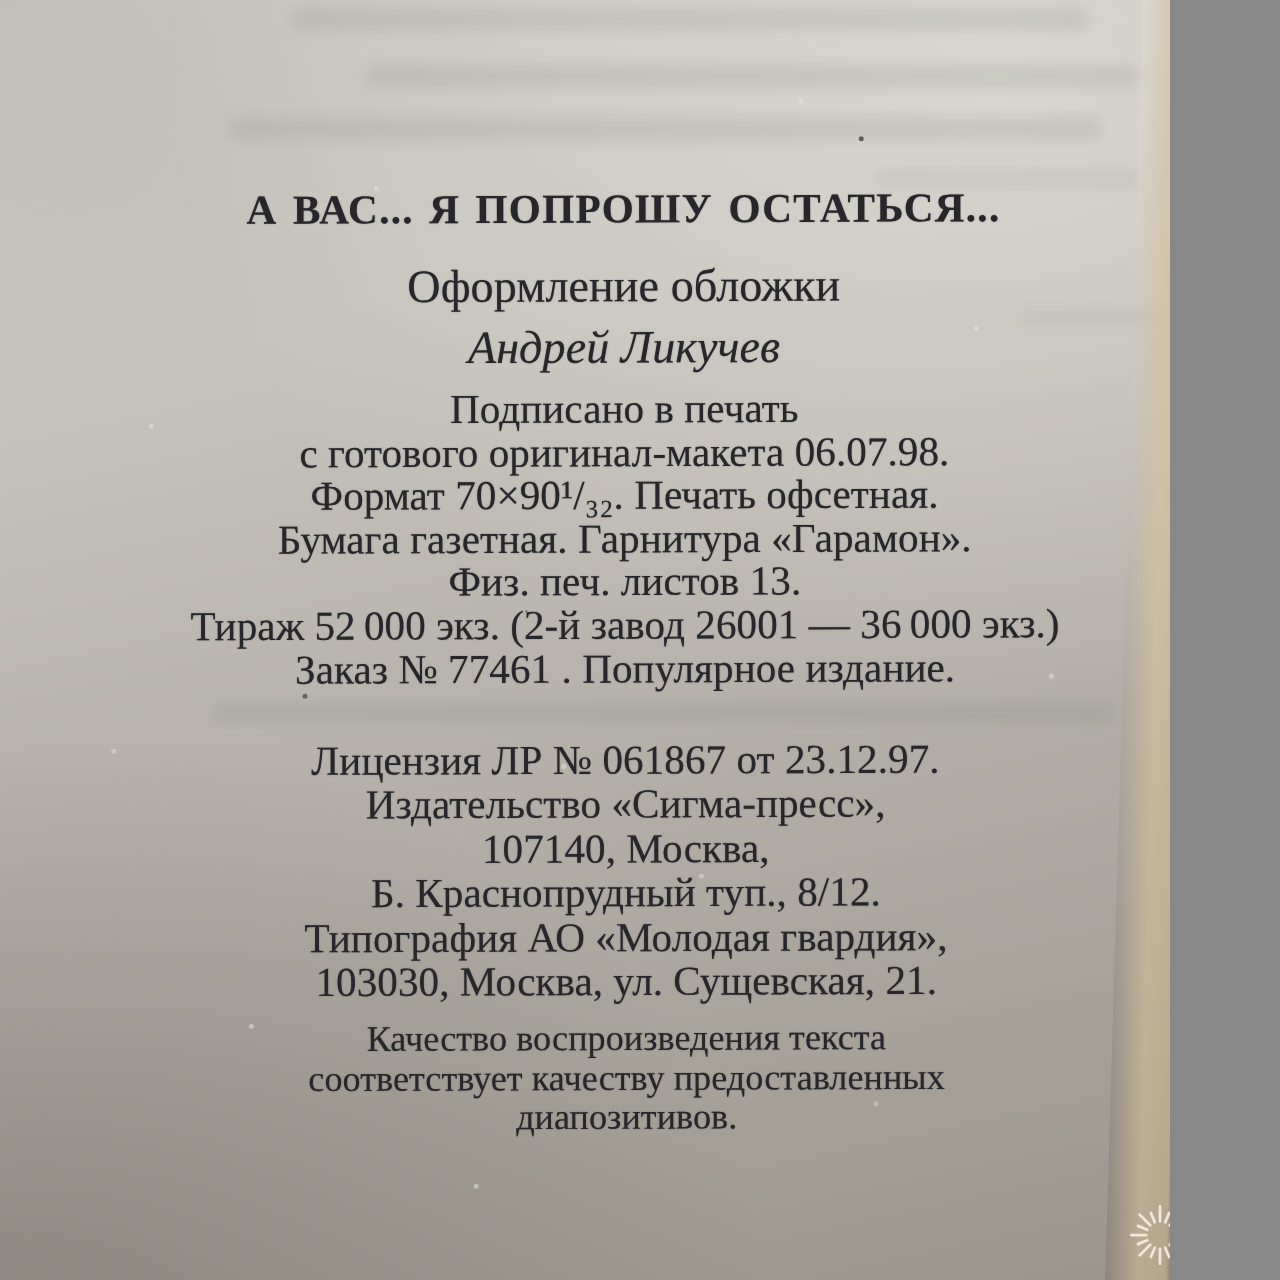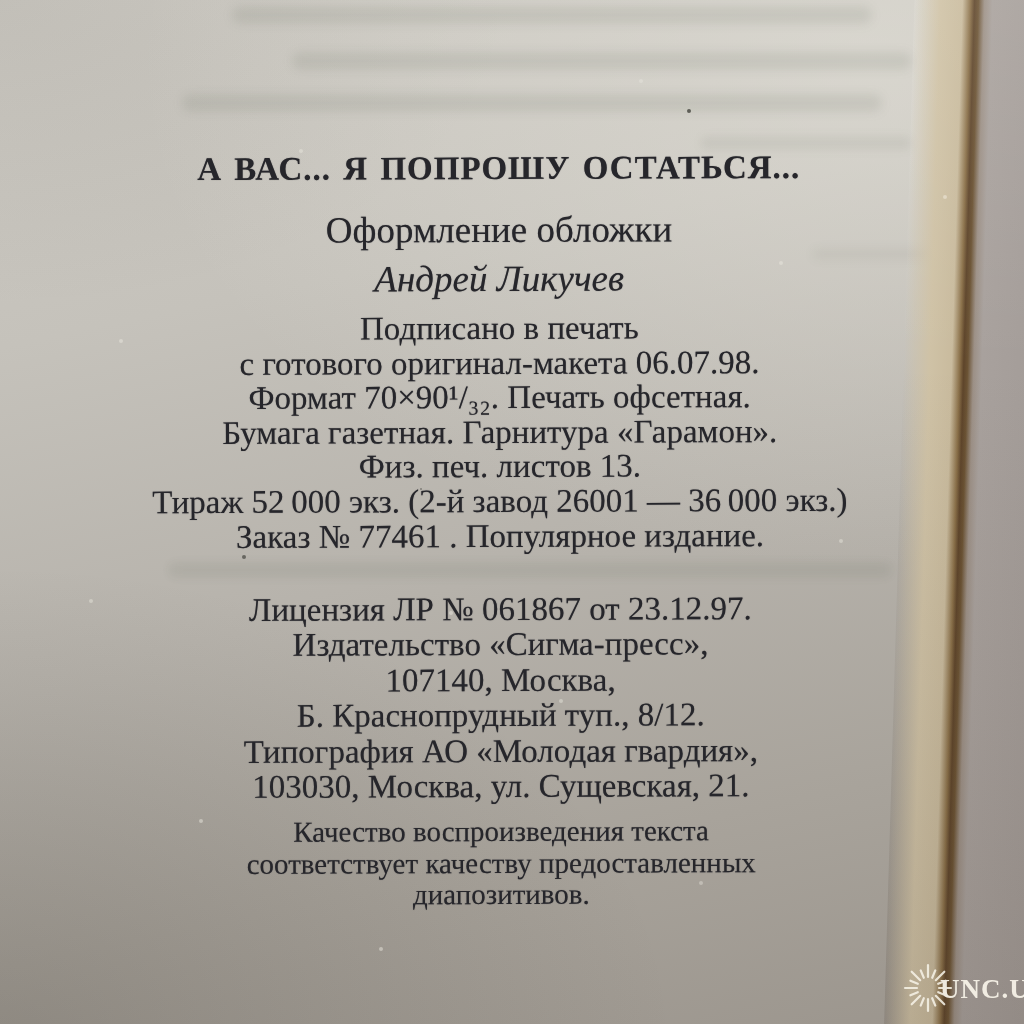--- a/index.html
+++ b/index.html
@@ -1,17 +1,17 @@
 <!DOCTYPE html>
 <html><head>
 <meta charset="utf-8">
 <style>
   html, body { margin: 0; padding: 0; background: #888; }
   .photo {
-    position: relative; width: 1024px; height: 1024px; overflow: hidden;
+    position: relative; width: 936px; height: 1024px; overflow: hidden;
     font-family: "Liberation Serif", "DejaVu Serif", serif;
     background:
       radial-gradient(130% 90% at 85% 6%, rgba(230,228,220,0.55), rgba(230,228,220,0) 55%),
       radial-gradient(120% 85% at 0% 102%, rgba(58,53,46,0.22), rgba(58,53,46,0) 55%),
       radial-gradient(100% 60% at 0% 0%, rgba(90,88,82,0.10), rgba(90,88,82,0) 50%),
       linear-gradient(168deg, #cecbc4 0%, #c5c2bb 28%, #b6b2ab 55%, #a8a39b 78%, #9b958d 100%);
   }
   
   .ghost { position: absolute; border-radius: 9px; background: rgba(100,112,92,0.13); filter: blur(5px); }
   .g1 { left: 232px; top: 6px;   width: 640px; height: 18px; }

